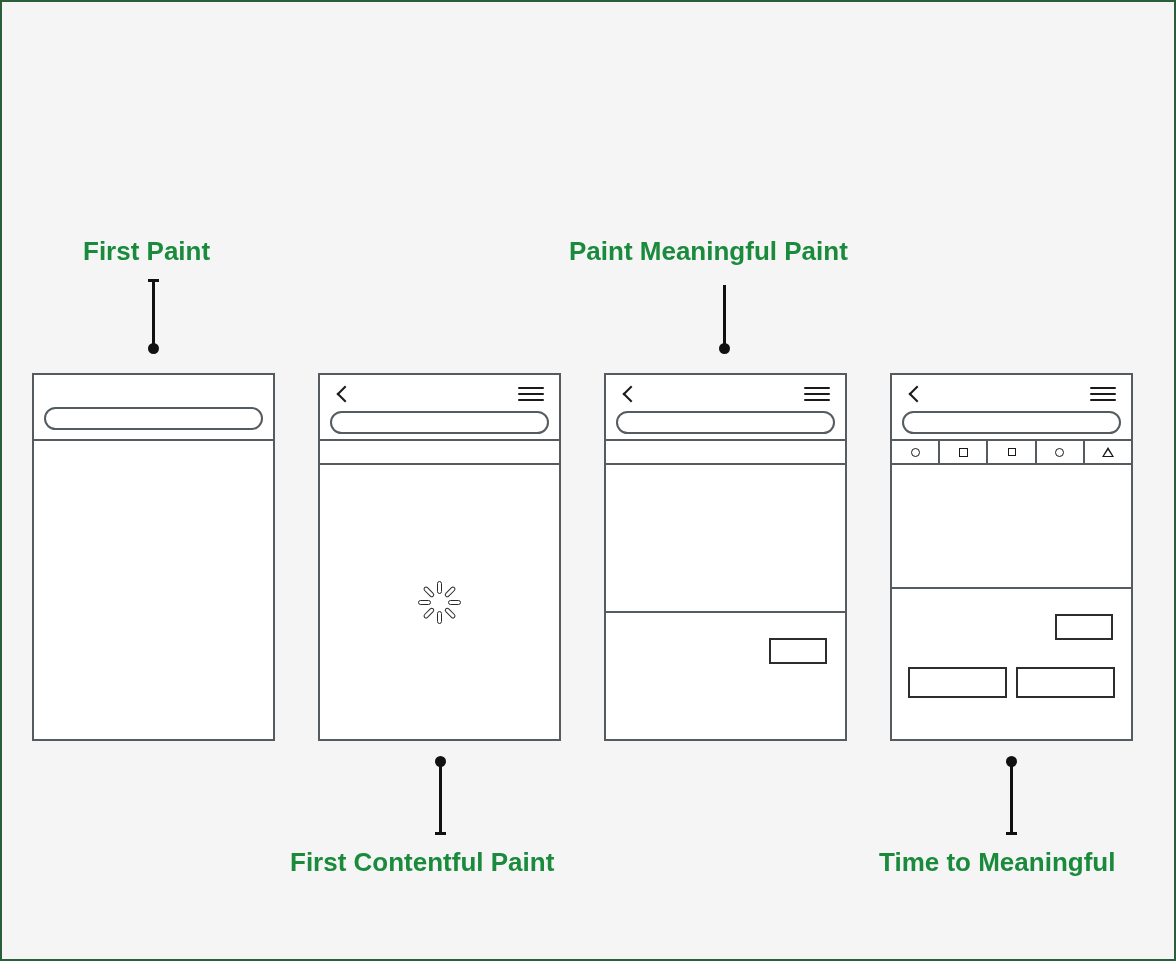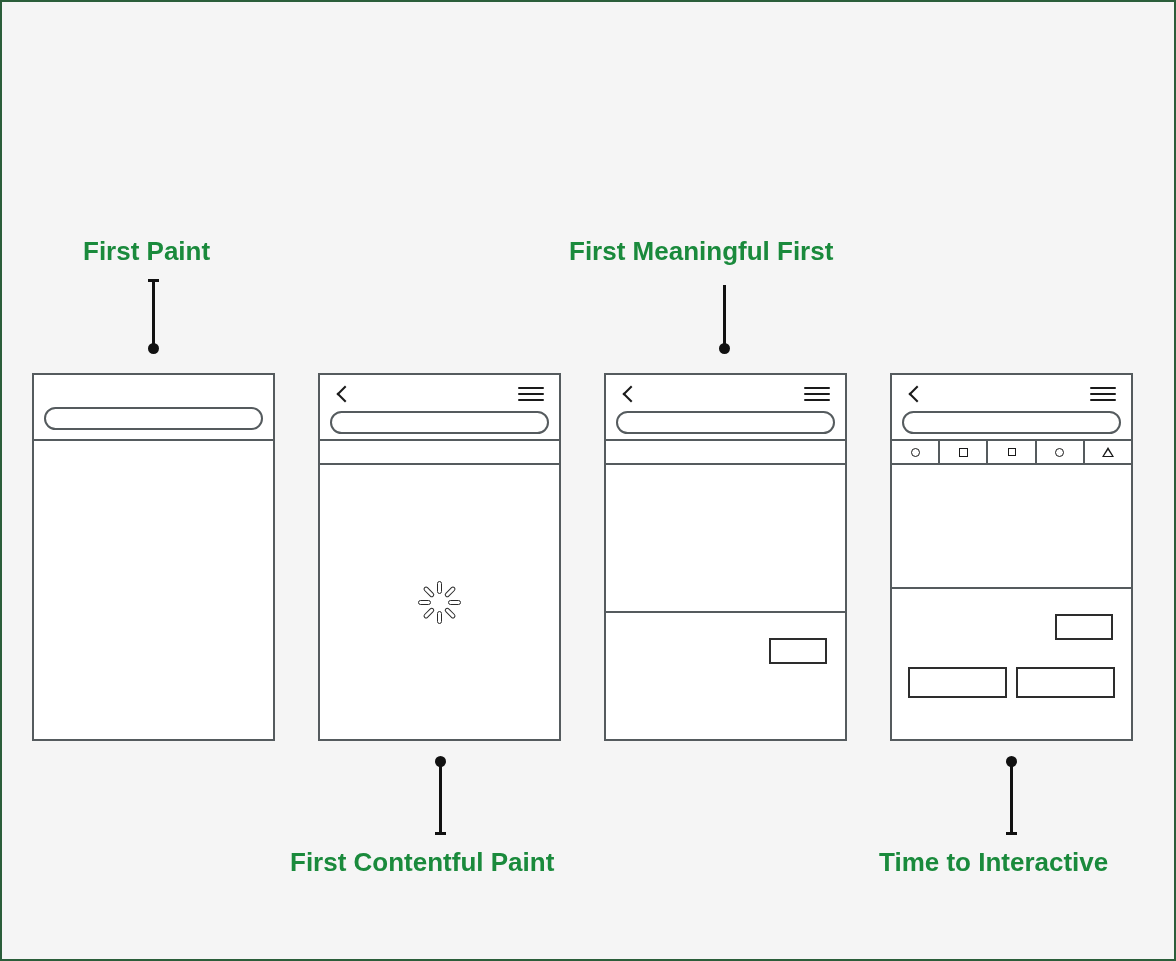--- a/index.html
+++ b/index.html
@@ -284,21 +284,21 @@
 <div class="page">
 
 
   <div class="metric-label" style="left:81px; top:234px;">First Paint</div>
   <div class="pointer down" style="left:146px; top:277px; height:74px;">
     <span class="cap"></span>
     <span class="stem"></span>
     <span class="dot"></span>
   </div>
 
-  <div class="metric-label" style="left:567px; top:234px;">First Meaningful First</div>
+  <div class="metric-label" style="left:567px; top:234px;">Paint Meaningful Paint</div>
   <div class="pointer down" style="left:717px; top:283px; height:68px;">
     <span class="stem"></span>
     <span class="dot"></span>
   </div>
 
   <div class="phone" style="left:30px; top:371px; height:368px;">
     <div class="ph-header" style="height:66px;">
       <div class="search-pill" style="margin-top:23px;"></div>
     </div>
     <div class="ph-hero no-border" style="flex:1 1 auto;"></div>
@@ -410,15 +410,15 @@
     <span class="stem"></span>
     <span class="cap"></span>
   </div>
   <div class="metric-label" style="left:288px; top:845px;">First Contentful Paint</div>
 
   <div class="pointer up" style="left:1004px; top:755px; height:78px;">
     <span class="dot"></span>
     <span class="stem"></span>
     <span class="cap"></span>
   </div>
-  <div class="metric-label" style="left:877px; top:845px;">Time to Interactive</div>
+  <div class="metric-label" style="left:877px; top:845px;">Time to Meaningful</div>
 
 </div>
 
 </body></html>

